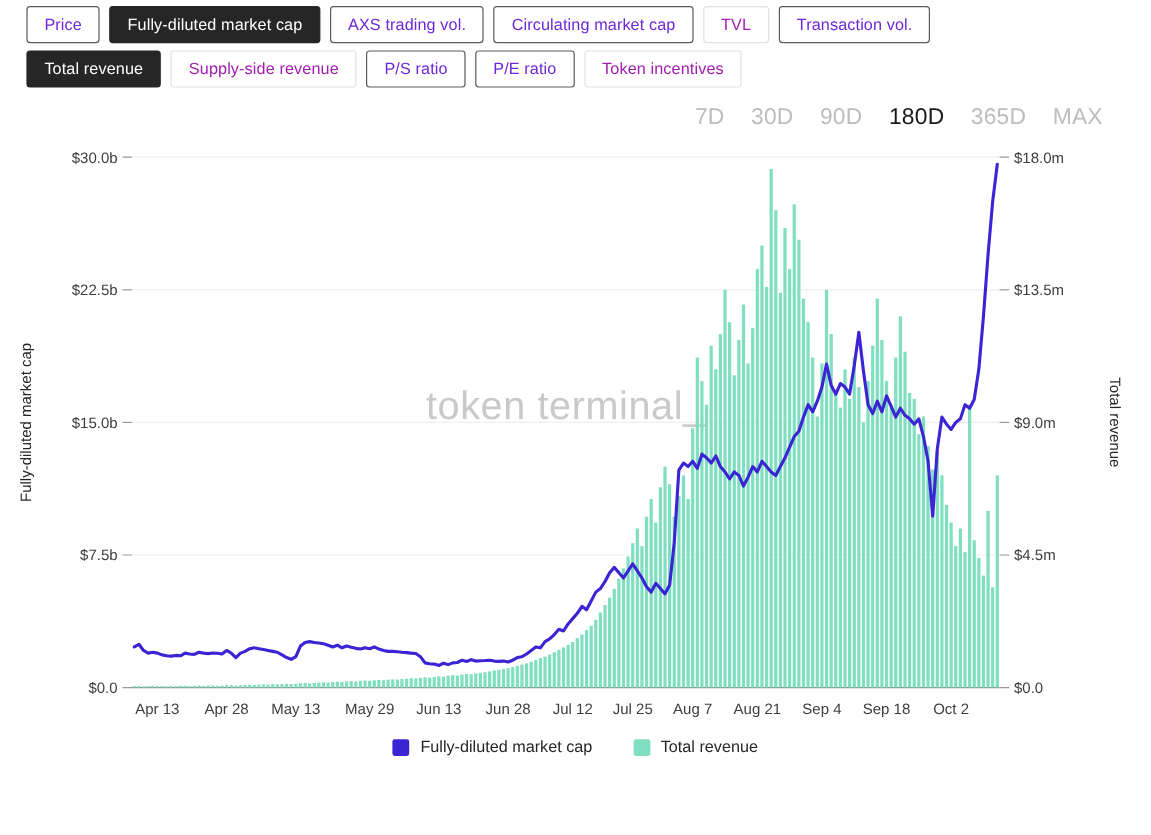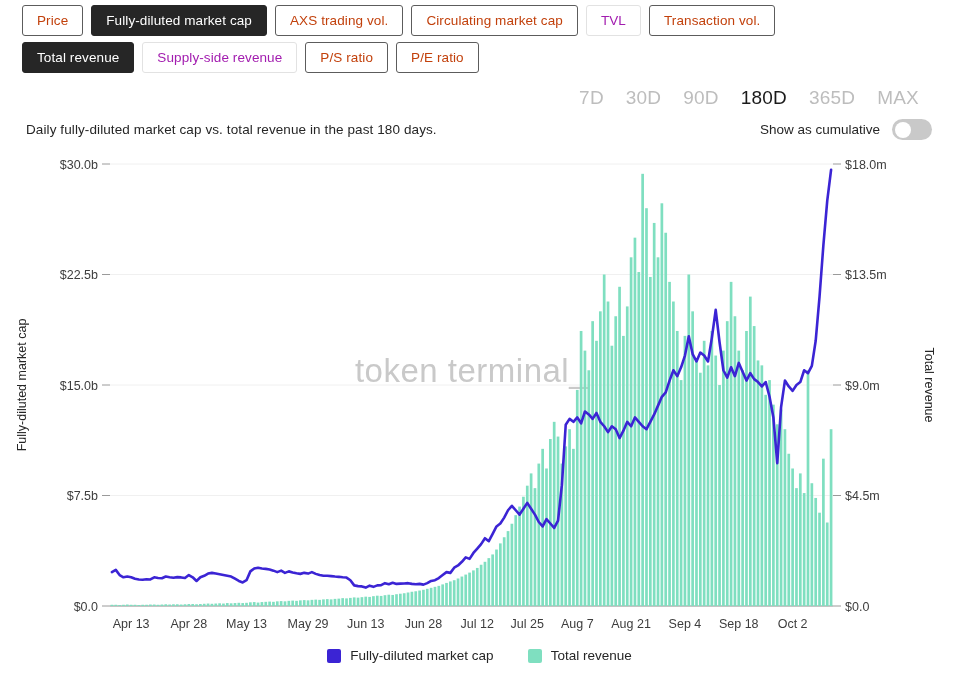--- a/index.html
+++ b/index.html
@@ -29,21 +29,21 @@
     padding: 0 14px;
     display: flex;
     align-items: center;
     justify-content: center;
     font-size: 13.5px;
     line-height: 1;
     letter-spacing: .1px;
     border: 1.6px solid #5c5c5c;
     border-radius: 3px;
     background: #fff;
-    color: #c2410c;
+    color: #6d28d9;
     white-space: nowrap;
     cursor: pointer;
     user-select: none;
   }
   .tab.active {
     background: #262626;
     border-color: #262626;
     color: #ffffff;
   }
   .tab.disabled {
@@ -170,41 +170,33 @@
         <div class="tab">AXS trading vol.</div>
         <div class="tab">Circulating market cap</div>
         <div class="tab disabled">TVL</div>
         <div class="tab">Transaction vol.</div>
       </div>
     <div class="tab-row" id="tabrow2">
         <div class="tab active">Total revenue</div>
         <div class="tab disabled">Supply-side revenue</div>
         <div class="tab">P/S ratio</div>
         <div class="tab">P/E ratio</div>
+        <div class="tab disabled">Token incentives</div>
       </div>
   </div>
 
   <div class="range-row" id="rangerow">
       <span class="range-item">7D</span>
       <span class="range-item">30D</span>
       <span class="range-item">90D</span>
       <span class="range-item selected">180D</span>
       <span class="range-item">365D</span>
       <span class="range-item">MAX</span>
     </div>
 
-  <div class="caption-row">
-    <div class="caption">Daily fully-diluted market cap vs. total revenue in the past 180 days.</div>
-    <div class="cumulative">
-      <span class="cumulative-label">Show as cumulative</span>
-      <div class="toggle" id="cumToggle">
-        <div class="knob"></div>
-      </div>
-    </div>
-  </div>
 
   <div class="chart-wrap">
     <svg class="chart-svg" id="chart" width="959" height="500" viewBox="0 0 959 500">
         <g>
           <line x1="110" x2="833" y1="460" y2="460" stroke="#8a8a8a" stroke-width="1"></line>
           <line x1="110" x2="833" y1="349.5" y2="349.5" stroke="#f0f0f0" stroke-width="1"></line>
           <line x1="110" x2="833" y1="239" y2="239" stroke="#f0f0f0" stroke-width="1"></line>
           <line x1="110" x2="833" y1="128.5" y2="128.5" stroke="#f0f0f0" stroke-width="1"></line>
           <line x1="110" x2="833" y1="18" y2="18" stroke="#f0f0f0" stroke-width="1"></line>
         </g>

